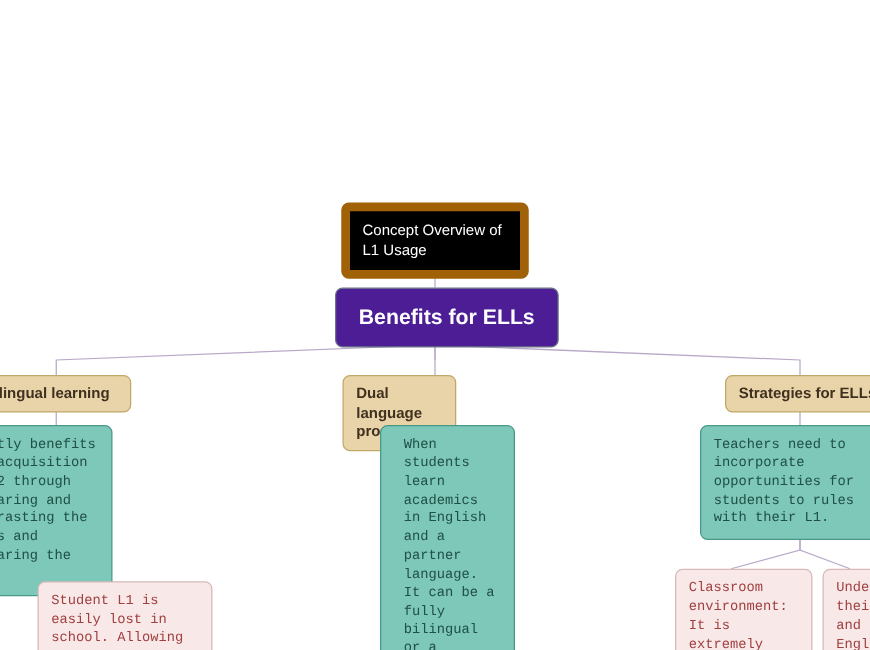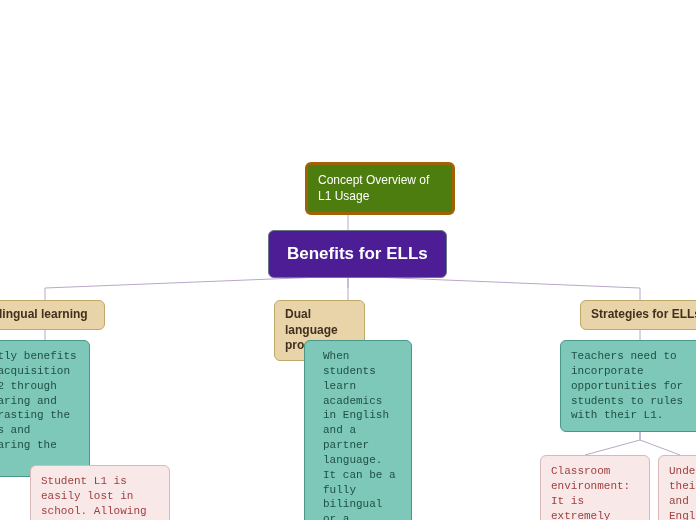--- a/index.html
+++ b/index.html
@@ -12,25 +12,24 @@
     overflow: hidden;
   }
   .node {
     position: absolute;
     border-radius: 6px;
     padding: 8px 10px;
     font-size: 12px;
     line-height: 1.3;
   }
   .concept {
-    background: #4d7c0f;
-    border: 3px solid #a16207;
+    background: #000000;
+    border: 7px solid #a16207;
     color: #ffffff;
     width: 150px;
-    margin-left: 32px;
   }
   .center {
     background: #4c1d95;
     border: 1px solid #6a7688;
     color: #ffffff;
     font-size: 17px;
     font-weight: bold;
     text-align: center;
     padding: 12px 18px;
   }

